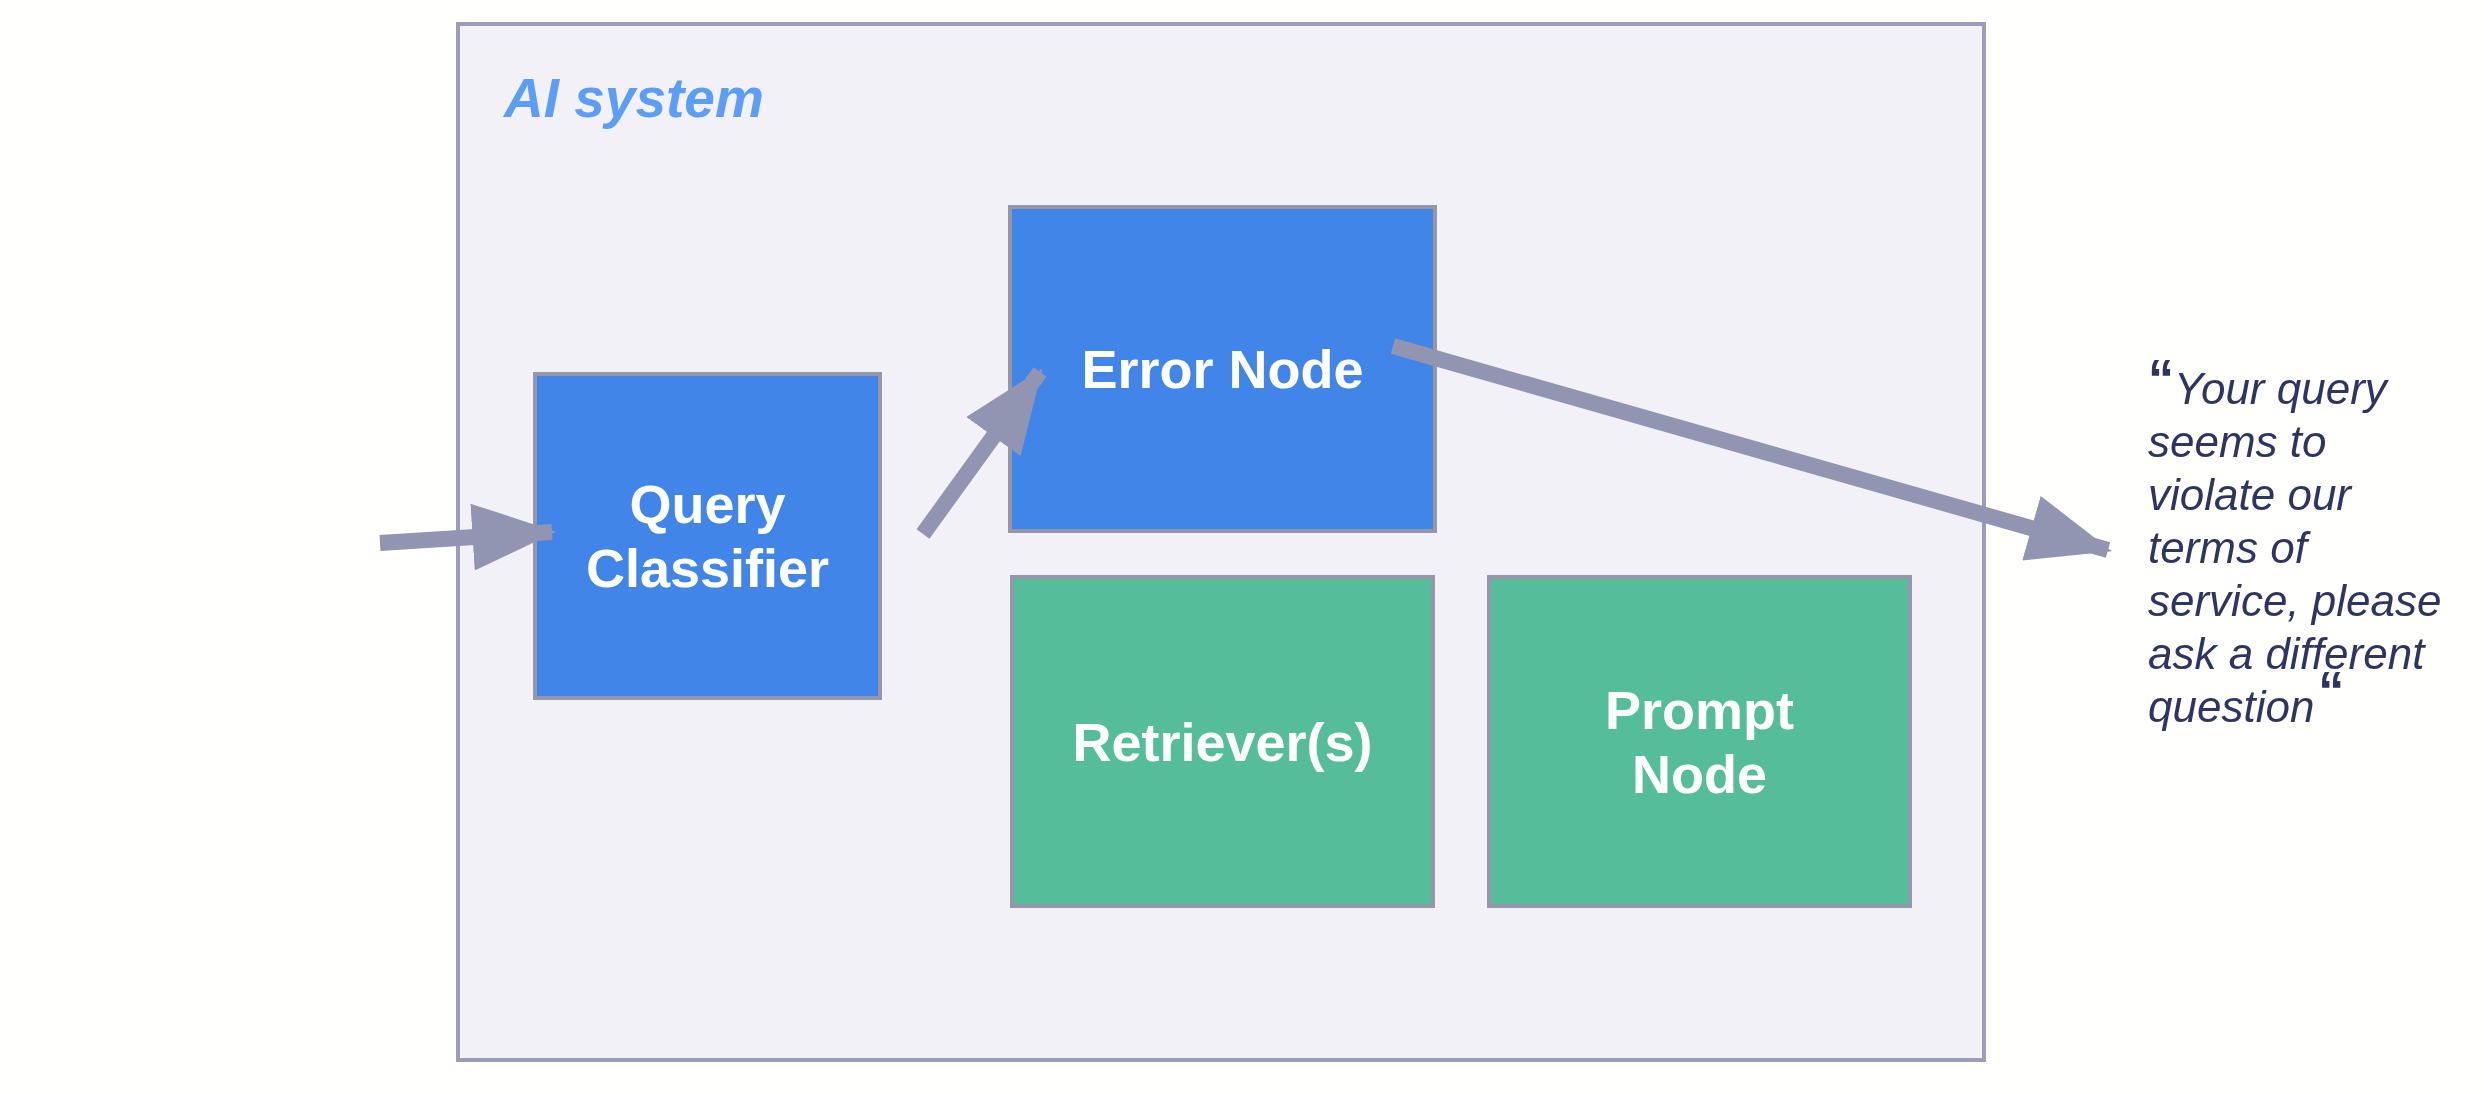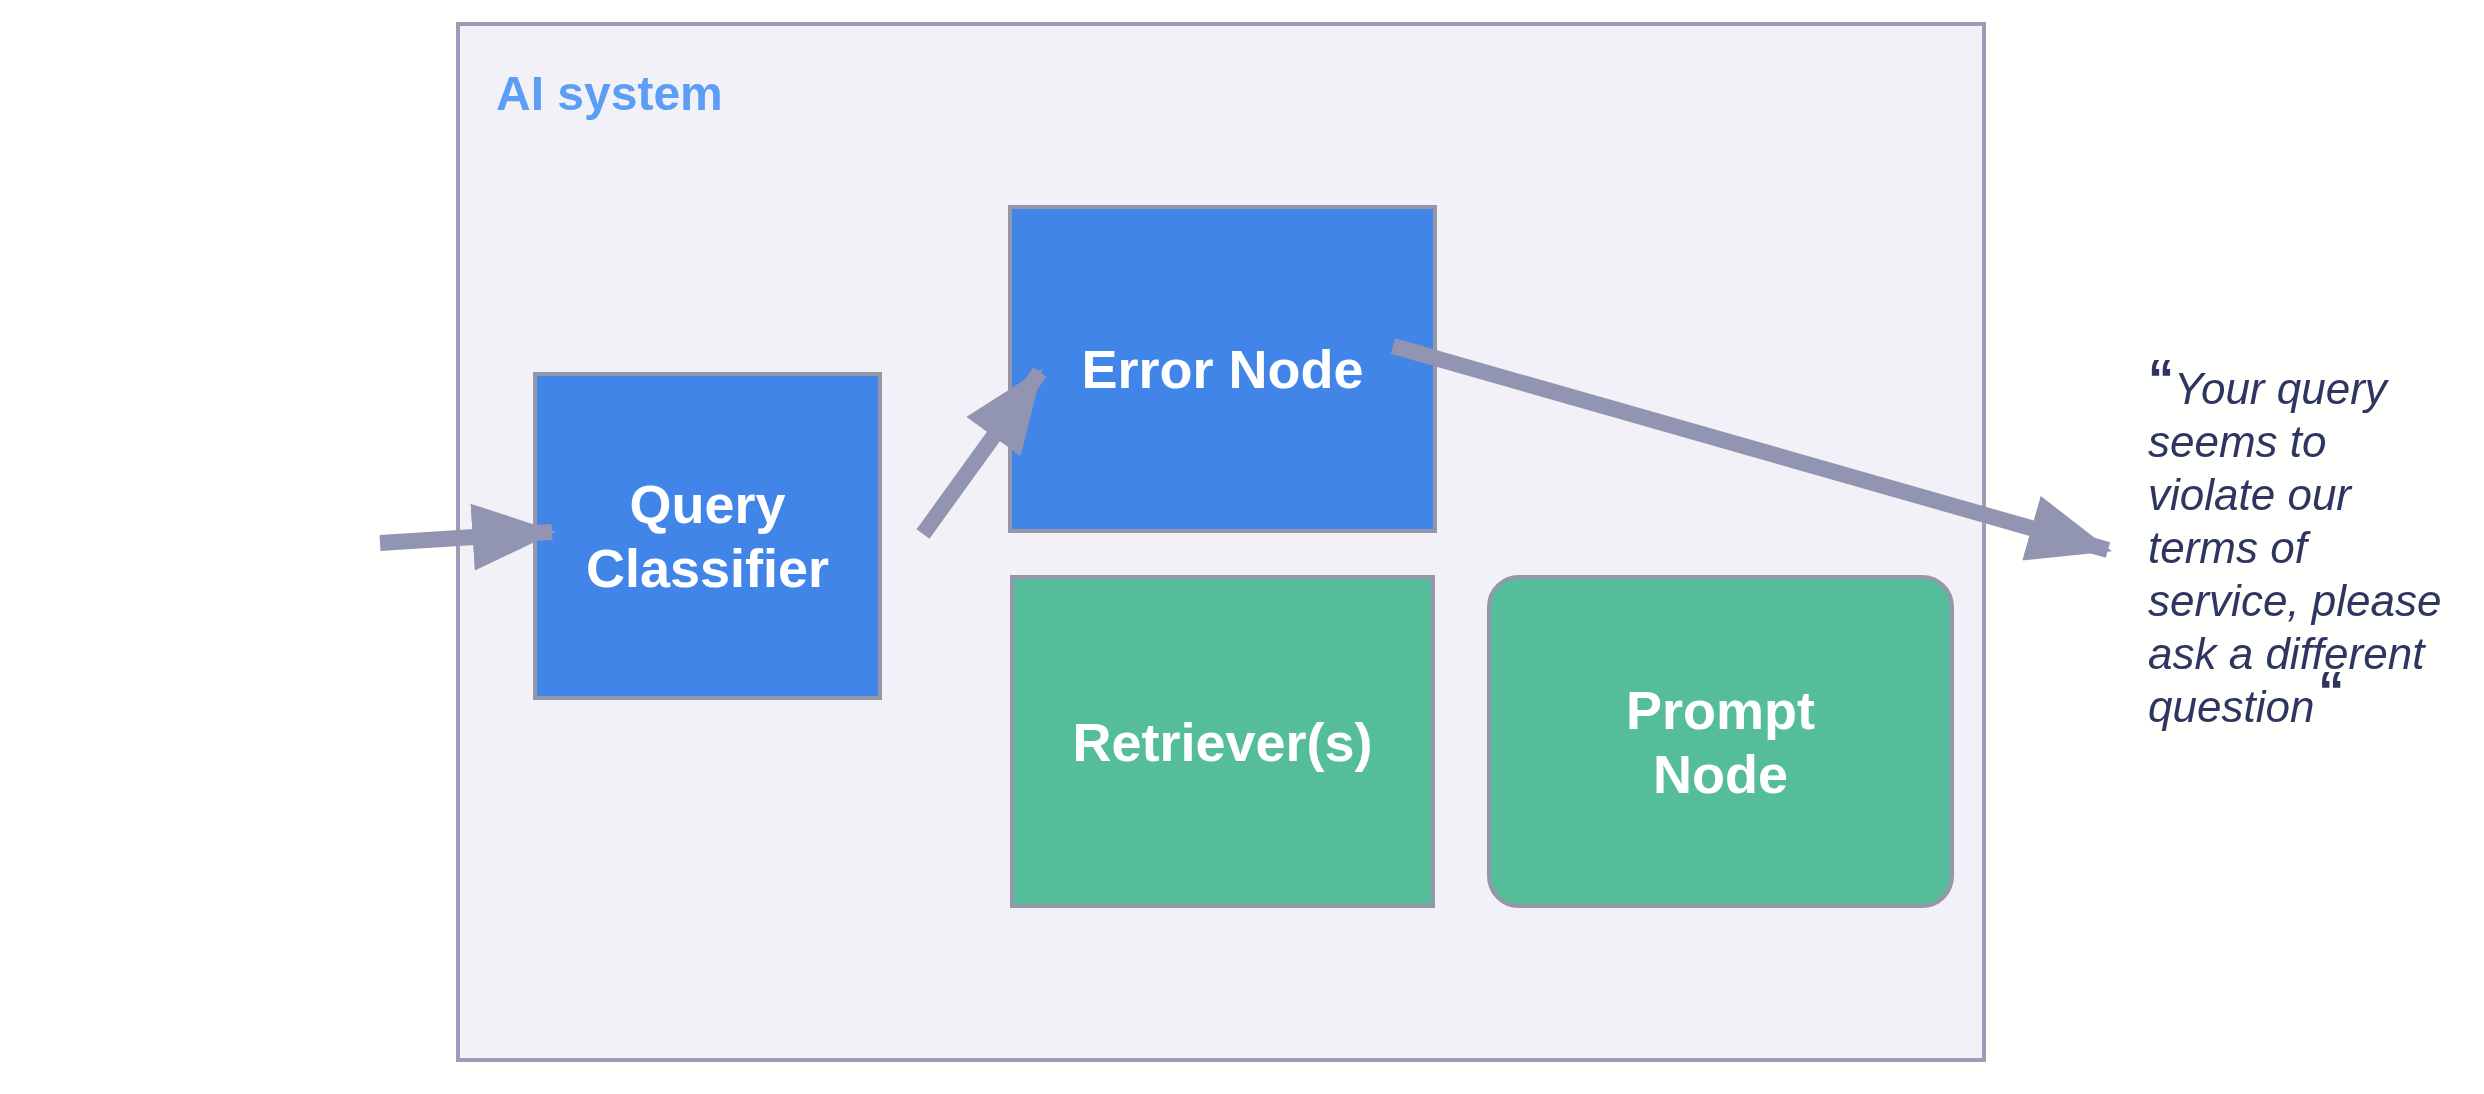--- a/index.html
+++ b/index.html
@@ -12,38 +12,38 @@
     position:relative; width:2484px; height:1094px; overflow:hidden;
     background:var(--page-bg);
     font-family:"Liberation Sans", sans-serif;
   }
   .system-box{
     position:absolute; left:456px; top:22px; width:1530px; height:1040px;
     background:var(--system-bg); border:4px solid var(--system-border);
     box-sizing:border-box;
   }
   .system-label{
-    position:absolute; left:36px; top:42px;
-    font-size:48px; font-weight:bold; color:var(--system-label);
-    line-height:1.1; letter-spacing:0px;
+    position:absolute; left:44px; top:42px;
+    font-size:55px; font-weight:bold; color:var(--system-label);
+    line-height:1.1; letter-spacing:0px;font-style:italic;
   }
   .node{
     position:absolute; display:flex; align-items:center; justify-content:center;
     border:4px solid var(--node-border); box-sizing:border-box;
   }
   .node.blue{background:var(--node-blue);}
   .node.green{background:var(--node-green);}
   .node-label{
     color:var(--node-text); font-weight:bold; font-size:54px; line-height:64px;
     text-align:center; white-space:pre-line;
   }
   .node-qc{left:533px; top:372px; width:349px; height:328px;}
   .node-error{left:1008px; top:193px; width:429px; height:328px;margin-top:12px;}
   .node-retriever{left:1010px; top:575px; width:425px; height:333px;}
-  .node-prompt{left:1487px; top:575px; width:467px; height:333px;border-radius:32px;}
+  .node-prompt{left:1487px; top:575px; width:425px; height:333px;}
   .arrow-layer{position:absolute; left:0; top:0; pointer-events:none;}
   .arrow{stroke:var(--arrow); stroke-width:16;}
   .quote{
     position:absolute; color:var(--quote-text);
     font-size:44px; line-height:53px; font-style:italic;
   }
   .quote .qtext{white-space:pre-line;}
   .quote .qmark{
     font-style:normal; font-weight:bold; font-size:52px;
     position:relative; top:-8px; line-height:0;

